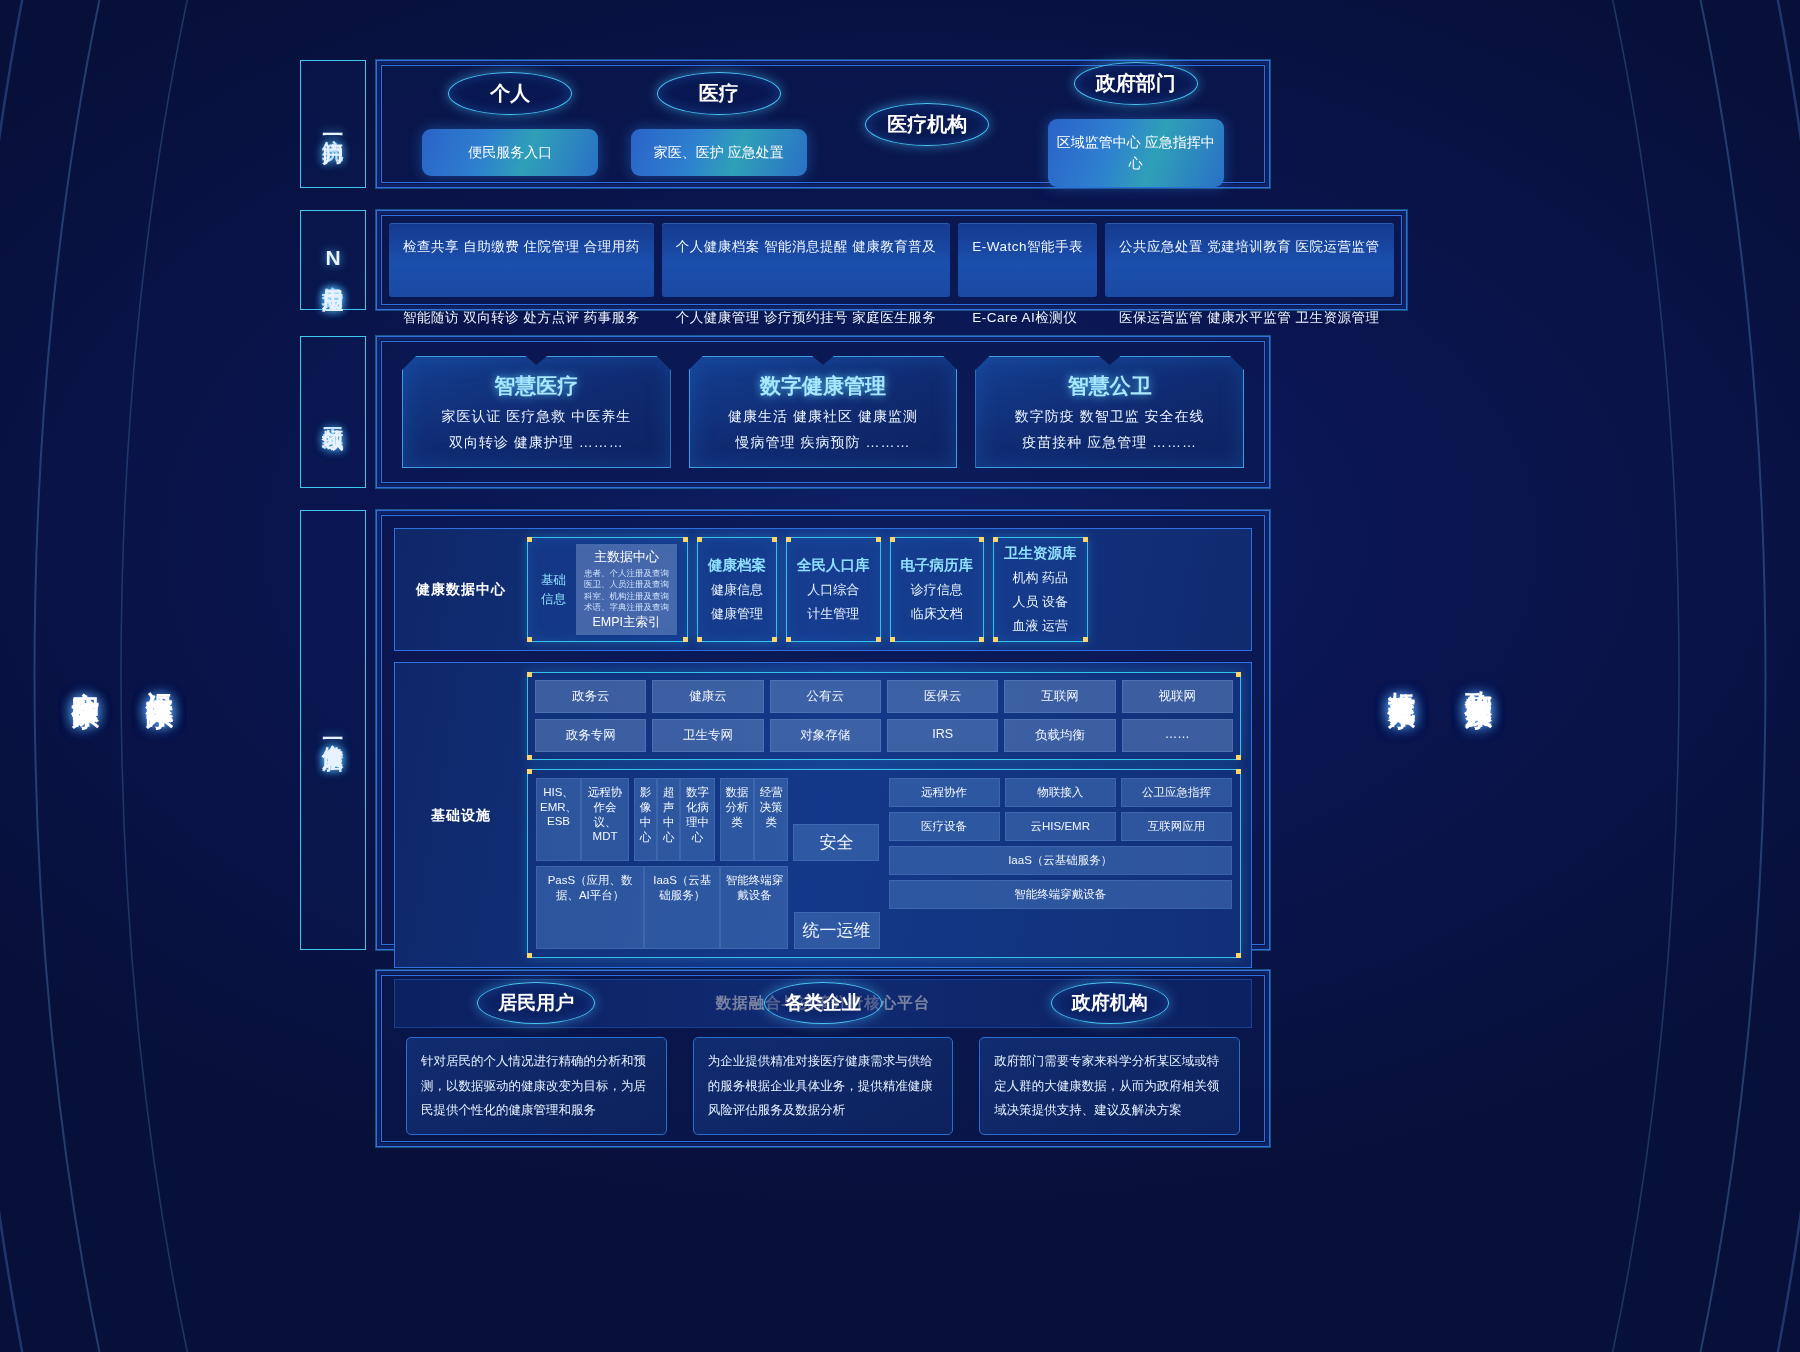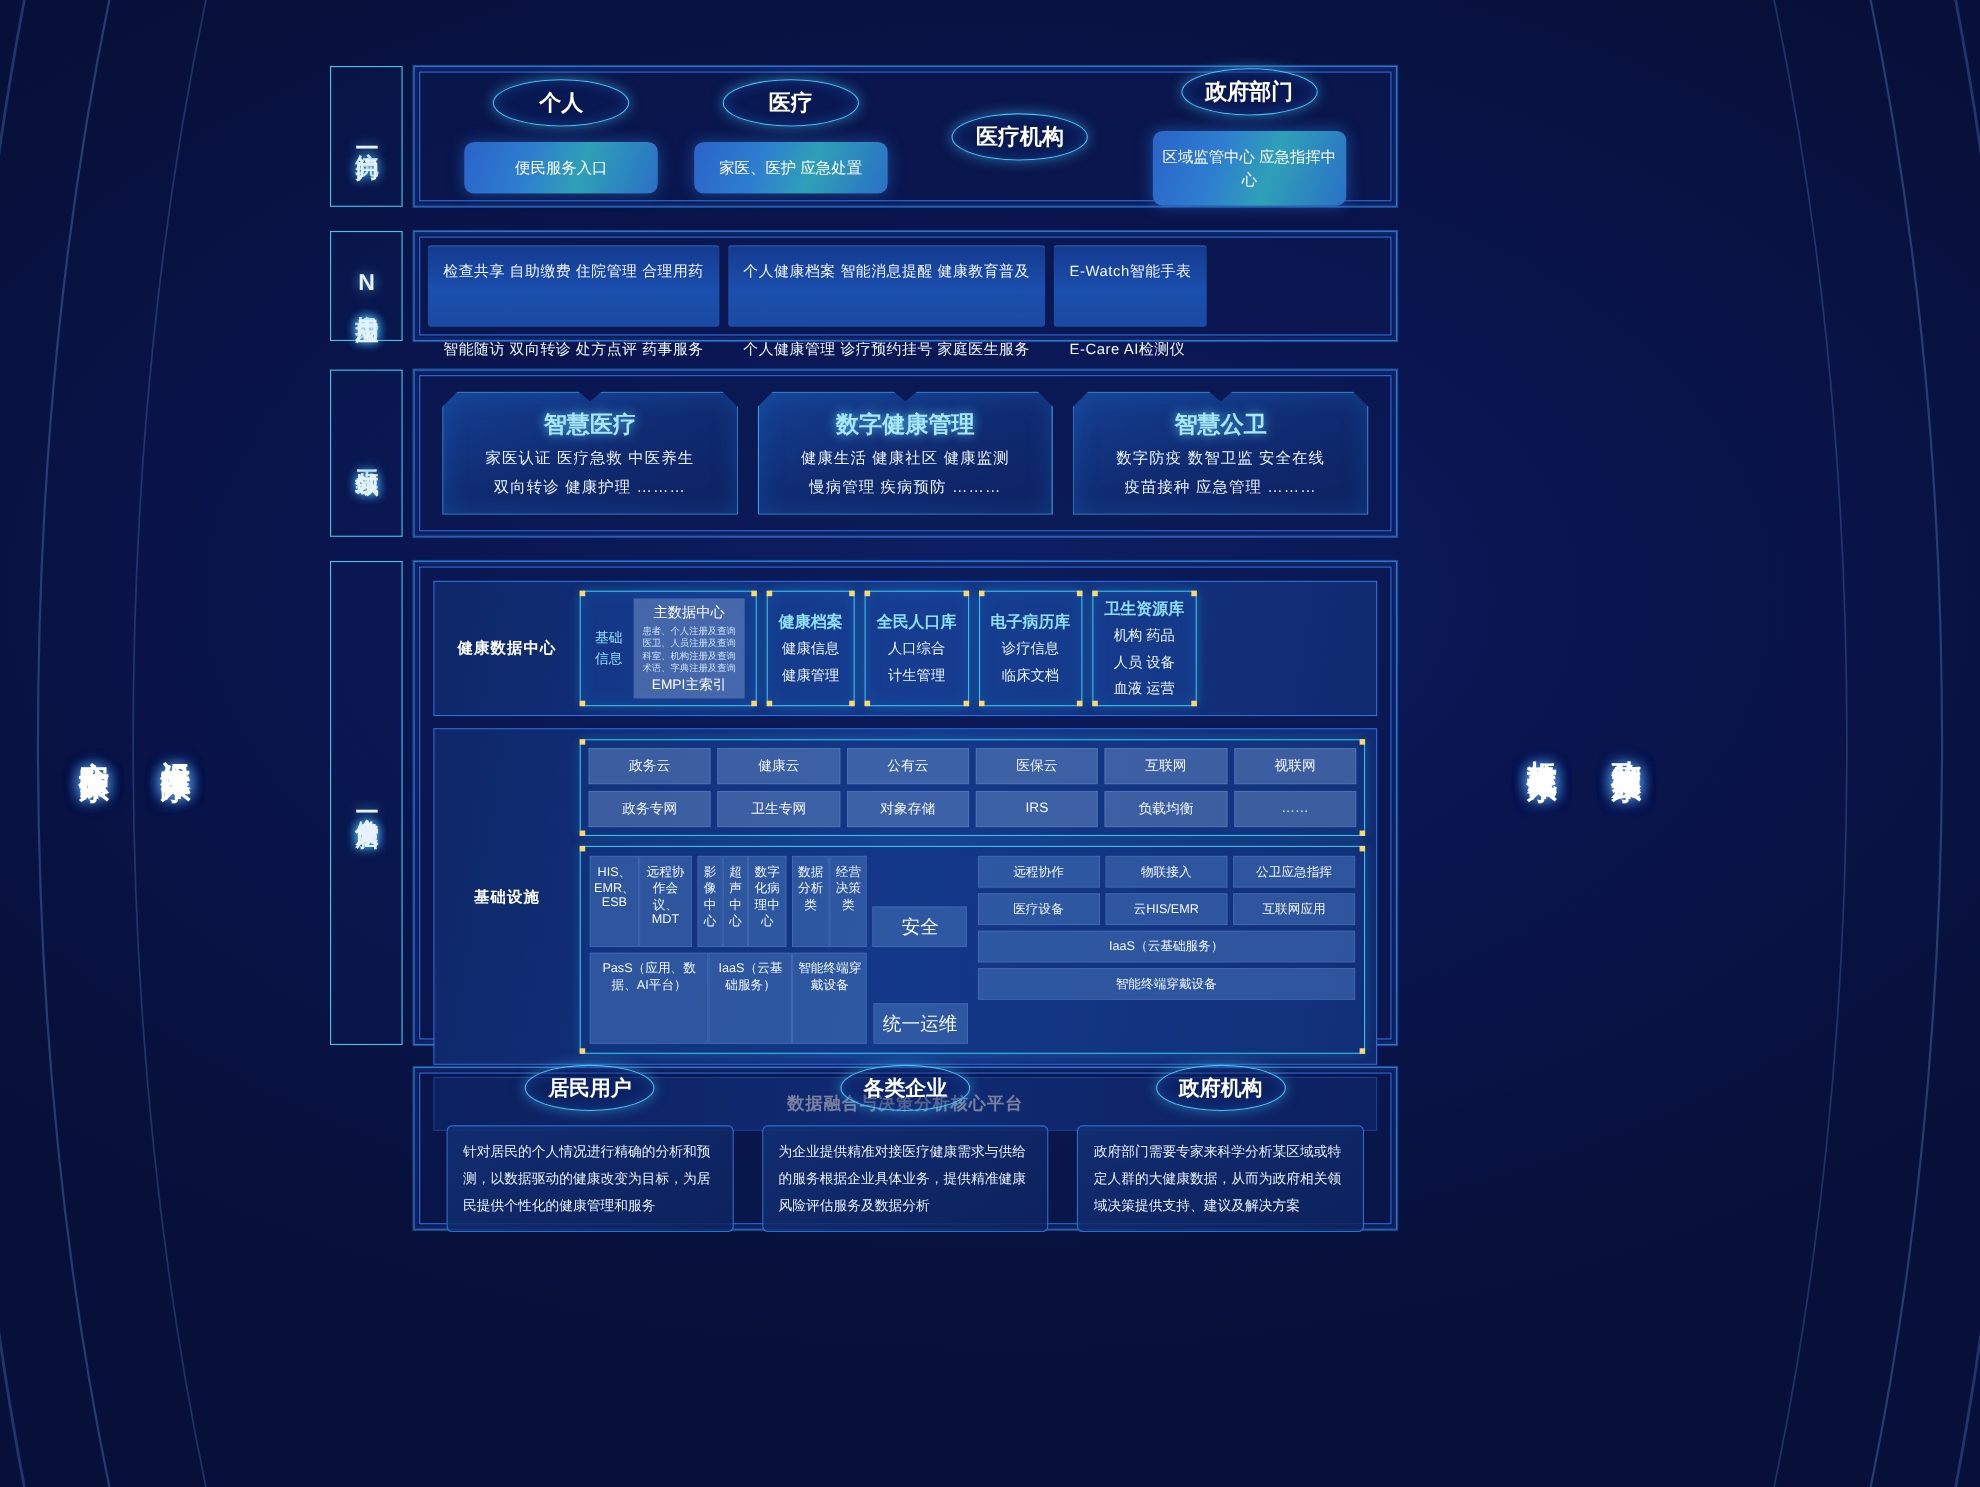--- a/index.html
+++ b/index.html
@@ -169,21 +169,21 @@
   .tall { display:flex; align-items:center; justify-content:center; font-size:17px;margin-top:46px; }
   .secCol { width:86px; display:flex; flex-direction:column; gap:5px; }
 
   .coreBar {
     border:1.3px solid #2f6fe0; text-align:center; padding:13px;
     font-size:15.5px; font-weight:bold; color:#fff; letter-spacing:1px;
     background:linear-gradient(90deg,#0f2a72,#18419b,#0f2a72);
   }
 
   
-  #t5 { height:148px; margin-top:20px; }
+  #t5 { height:177px; margin-top:20px; }
   .users { display:flex; height:100%; align-items:center; padding:0 24px; gap:26px; }
   .user { flex:1; display:flex; flex-direction:column; align-items:center; gap:13px; }
   .uOval {
     border:1.6px solid #49c6f2; border-radius:50%; padding:7px 0; width:118px;
     text-align:center; font-size:19px; font-weight:bold; color:#fff;
     box-shadow:0 0 12px rgba(70,190,245,.5), inset 0 0 12px rgba(40,120,220,.3);
     background:rgba(10,30,95,.3);
   }
   .uBox {
     width:100%; border:1.2px solid #2a6fd0; border-radius:5px; padding:11px 14px;
@@ -261,20 +261,24 @@
             <span class="wd">检查共享  自助缴费  住院管理  合理用药</span>
             <span class="wd">智能随访  双向转诊  处方点评  药事服务</span>
           </div>
           <div class="scene">
             <span class="wd">个人健康档案  智能消息提醒  健康教育普及</span>
             <span class="wd">个人健康管理  诊疗预约挂号  家庭医生服务</span>
           </div>
           <div class="scene">
             <span class="wd">E-Watch智能手表</span>
             <span class="wd">E-Care AI检测仪</span>
+          </div>
+          <div class="scene">
+            <span class="wd">公共应急处置  党建培训教育  医院运营监管</span>
+            <span class="wd">医保运营监管  健康水平监管  卫生资源管理</span>
           </div>
         </div>
       </div>
     </div>
   </div>
 
   <div class="row" id="t3">
     <div class="tier">
       <span>三大</span>
       <span>领域</span>

